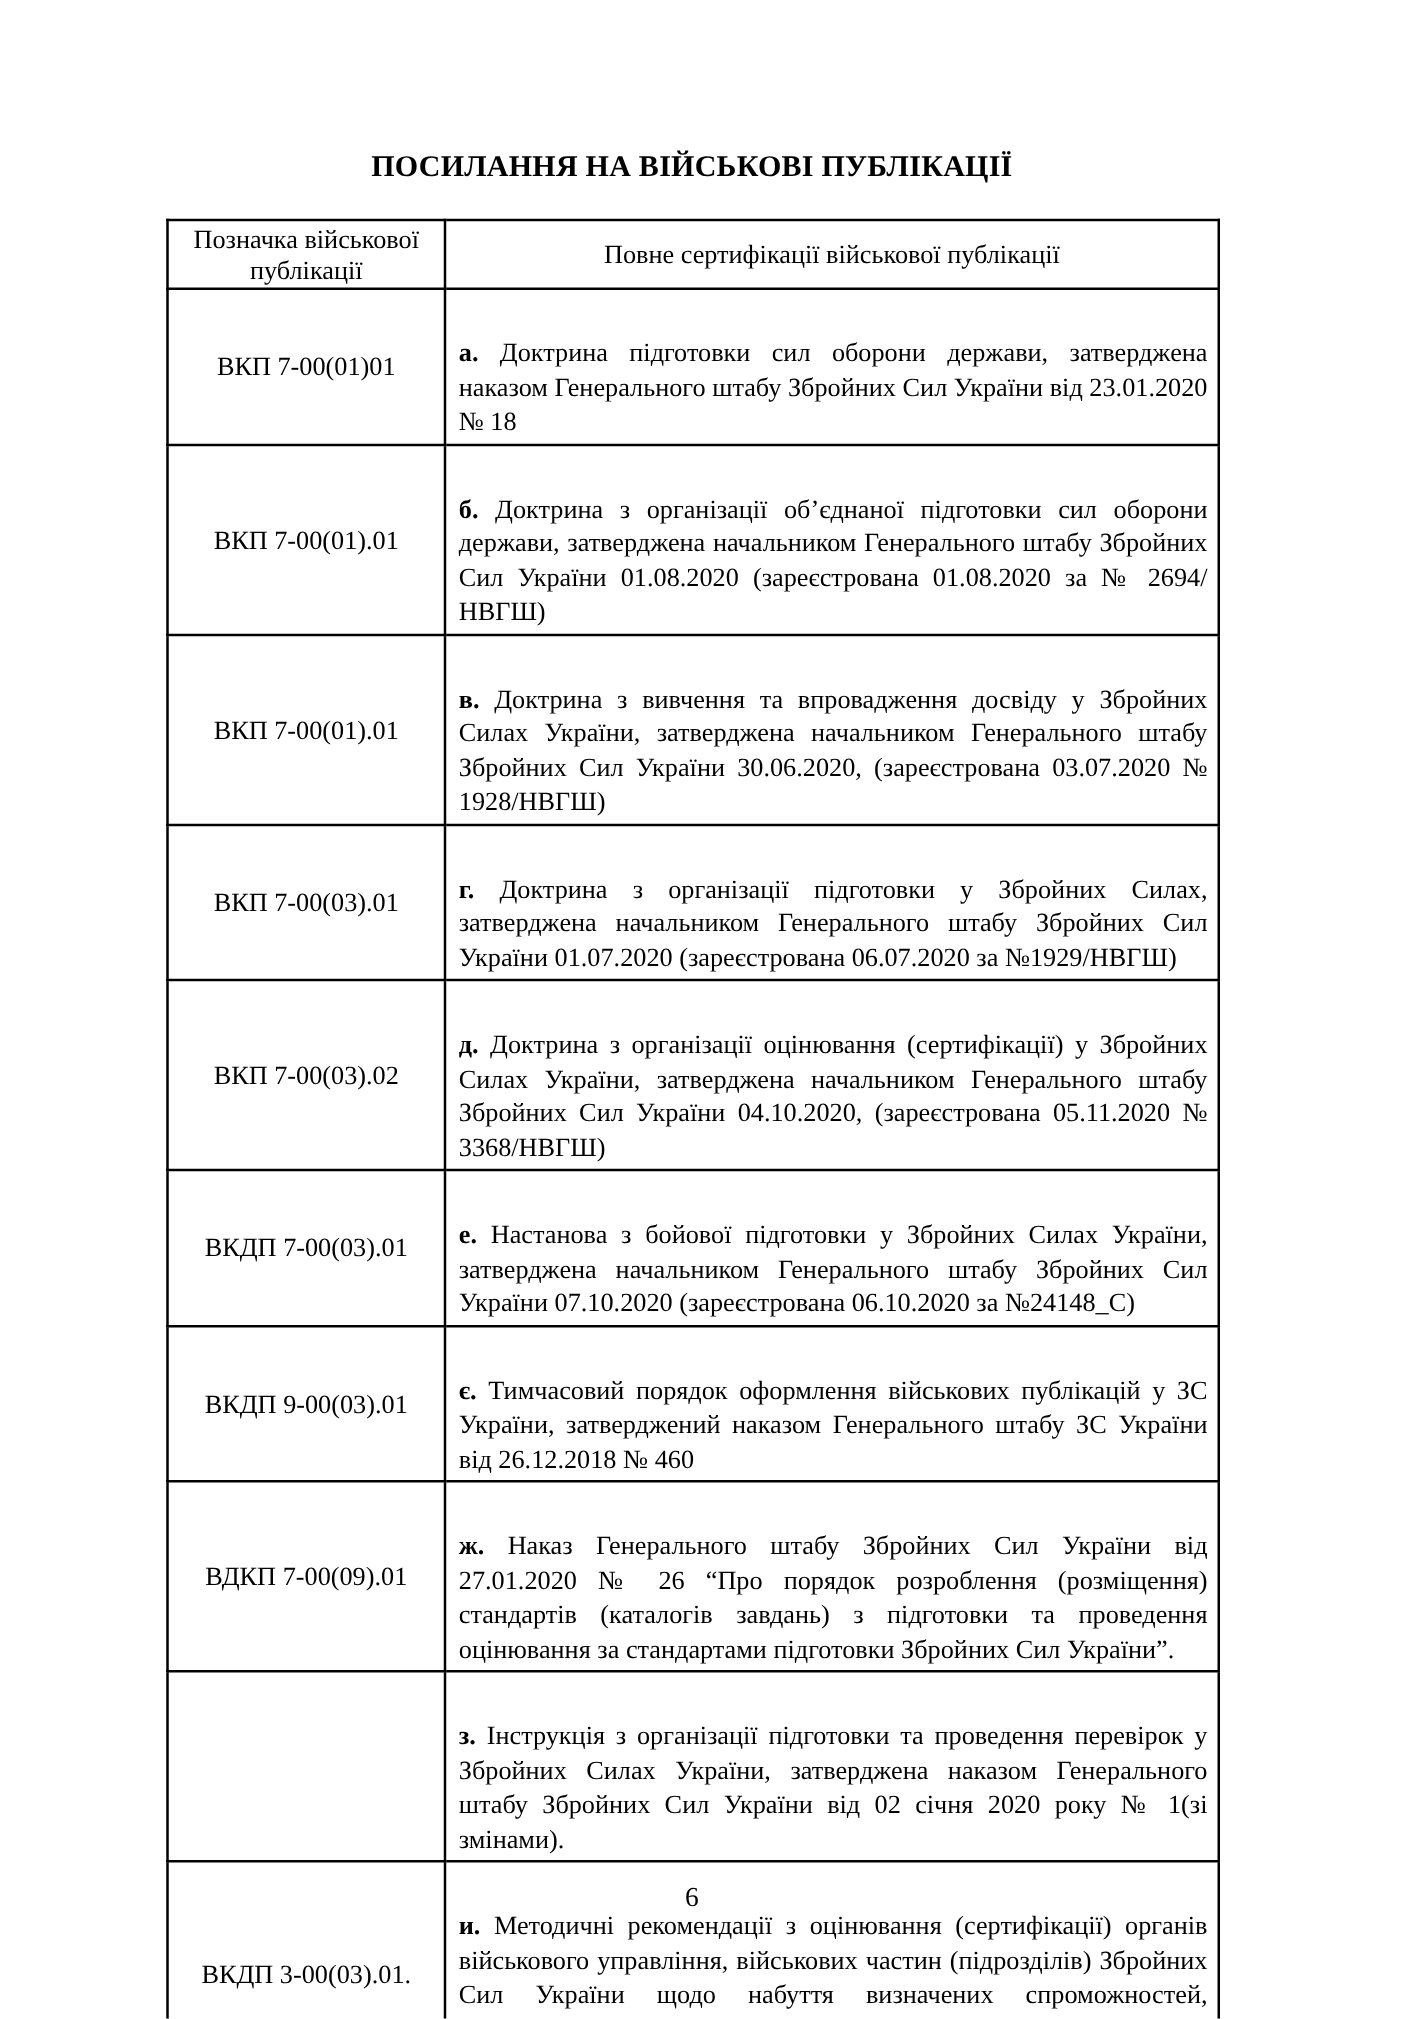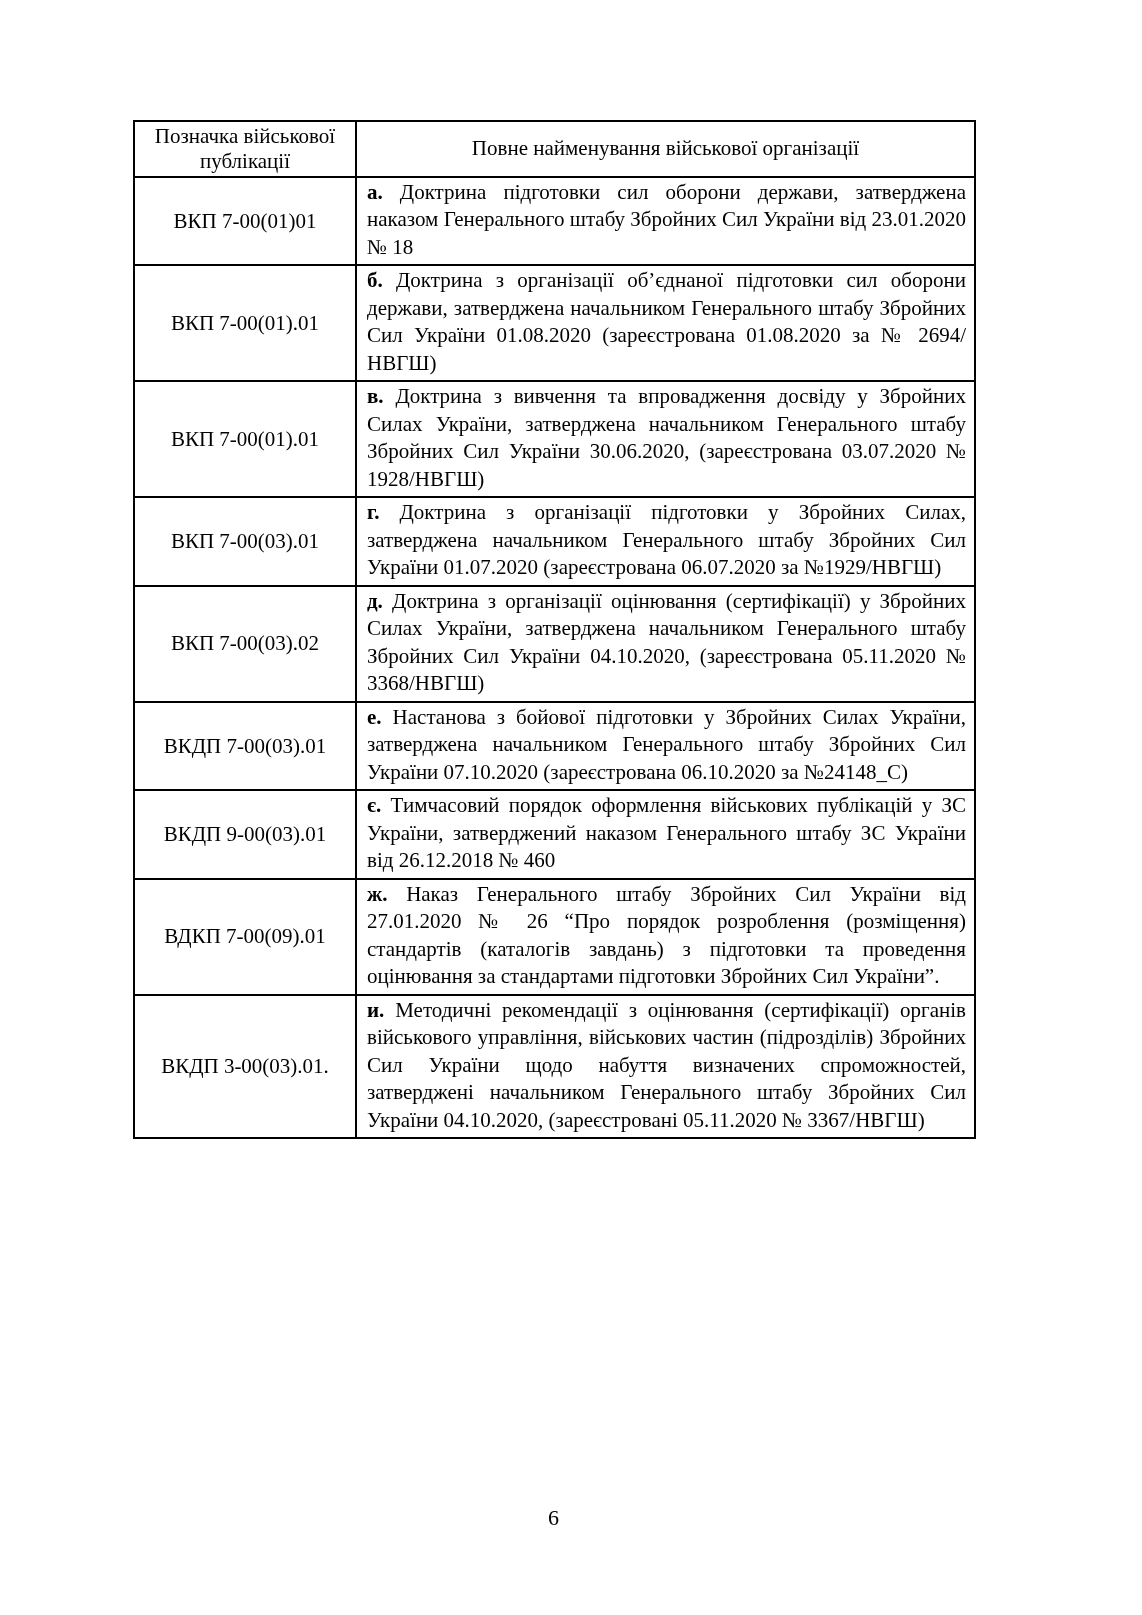--- a/index.html
+++ b/index.html
@@ -54,49 +54,51 @@
     line-height: 1.25;
     margin-top: 24px;
   }
   td.desc-cell {
     vertical-align: top;
     padding: 1px 8px 3px 10px;
   }
   .desc-text {
     text-align: justify;
     line-height: 1.31;
+    margin-top: 36px;
   }
   .marker {
     font-weight: bold;
   }
   .page-number {
     position: absolute;
     left: 133px;
     top: 1505px;
     width: 841px;
     text-align: center;
     font-size: 22px;
     line-height: 1.2;
   }
 </style>
 </head>
 <body>
 
 <div class="page">
   <div class="content">
+    <h1 class="doc-title">ПОСИЛАННЯ НА ВІЙСЬКОВІ ПУБЛІКАЦІЇ</h1>
 
     <table class="pub-table">
       <colgroup>
         <col class="col-code">
         <col class="col-desc">
       </colgroup>
       <thead>
         <tr>
           <th class="hdr-cell">Позначка військової публікації</th>
-          <th class="hdr-cell">Повне найменування військової організації</th>
+          <th class="hdr-cell">Повне сертифікації військової публікації</th>
         </tr>
       </thead>
       <tbody>
         <tr>
           <td class="code-cell">ВКП 7-00(01)01</td>
           <td class="desc-cell">
               <div class="desc-text"><span class="marker">а.</span> <span>Доктрина підготовки сил оборони держави, затверджена наказом Генерального штабу Збройних Сил України від 23.01.2020 № 18</span></div>
             </td>
         </tr>
         <tr>
@@ -135,20 +137,26 @@
               <div class="desc-text"><span class="marker">є.</span> <span>Тимчасовий порядок оформлення військових публікацій у ЗС України, затверджений наказом Генерального штабу ЗС України від 26.12.2018 № 460</span></div>
             </td>
         </tr>
         <tr>
           <td class="code-cell">ВДКП 7-00(09).01</td>
           <td class="desc-cell">
               <div class="desc-text"><span class="marker">ж.</span> <span>Наказ Генерального штабу Збройних Сил України від 27.01.2020 № 26 “Про порядок розроблення (розміщення) стандартів (каталогів завдань) з підготовки та проведення оцінювання за стандартами підготовки Збройних Сил України”.</span></div>
             </td>
         </tr>
         <tr>
+          <td class="code-cell"></td>
+          <td class="desc-cell">
+              <div class="desc-text"><span class="marker">з.</span> <span>Інструкція з організації підготовки та проведення перевірок у Збройних Силах України, затверджена наказом Генерального штабу Збройних Сил України від 02 січня 2020 року № 1(зі змінами).</span></div>
+            </td>
+        </tr>
+        <tr>
           <td class="code-cell">ВКДП 3-00(03).01.</td>
           <td class="desc-cell">
               <div class="desc-text"><span class="marker">и.</span> <span>Методичні рекомендації з оцінювання (сертифікації) органів військового управління, військових частин (підрозділів) Збройних Сил України щодо набуття визначених спроможностей, затверджені начальником Генерального штабу Збройних Сил України 04.10.2020, (зареєстровані 05.11.2020 № 3367/НВГШ)</span></div>
             </td>
         </tr>
       </tbody>
     </table>
   </div>
 
   <div class="page-number">6</div>

